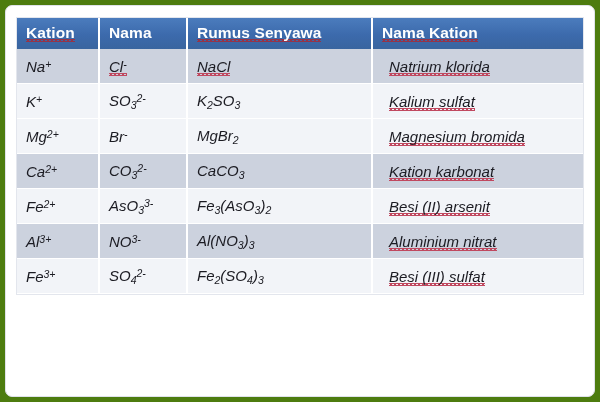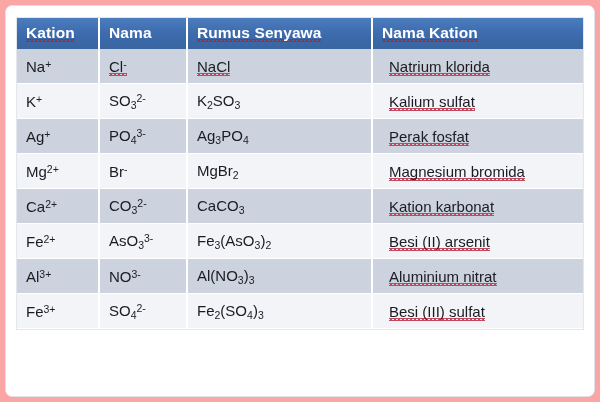--- a/index.html
+++ b/index.html
@@ -13,21 +13,21 @@
     font-family: "Liberation Sans", sans-serif;
     overflow: hidden;
   }
 
   
   #doc-frame {
     position: absolute;
     left: 0; top: 0;
     width: 600px;
     height: 402px;
-    background: #fca5a5;
+    background: #4d7c0f;
     box-sizing: border-box;
     padding: 10px 10px 14px 10px;
   }
   #frame-border {
     position: absolute;
     left: 5px; top: 5px;
     width: 590px;
     height: 392px;
     border: 1px solid #dfe2ea;
     border-radius: 7px;
@@ -66,20 +66,21 @@
 
   #chem-table tbody td {
     font-size: 15px;
     color: #1b1b22;
     padding: 6px 8px 6px 9px;
     border-right: 2px solid #ffffff;
     border-bottom: 1px solid #ffffff;
     white-space: nowrap;
     vertical-align: middle;
     height: 22px;
+    font-style: italic;
   }
   #chem-table tbody td:last-child { border-right: none; padding-left: 16px; }
 
   #chem-table tbody tr.odd  td { background: #ccd2de; }
   #chem-table tbody tr.even td { background: #f2f4f8; }
 
   
   .sub { font-size: 0.70em; vertical-align: -0.26em; }
   .sup { font-size: 0.70em; vertical-align: 0.42em; }
 
@@ -126,26 +127,20 @@
           <td><span class="sq">Cl<span class="sup">-</span></span></td>
           <td><span class="sq">NaCl</span></td>
           <td><span class="sq">Natrium klorida</span></td>
         </tr>
         <tr class="even">
           <td><span>K<span class="sup">+</span></span></td>
           <td><span>SO<span class="sub">3</span><span class="sup">2-</span></span></td>
           <td><span>K<span class="sub">2</span>SO<span class="sub">3</span></span></td>
           <td><span class="sq">Kalium sulfat</span></td>
         </tr>
-        <tr class="odd">
-          <td><span>Ag<span class="sup">+</span></span></td>
-          <td><span>PO<span class="sub">4</span><span class="sup">3-</span></span></td>
-          <td><span>Ag<span class="sub">3</span>PO<span class="sub">4</span></span></td>
-          <td><span class="sq">Perak fosfat</span></td>
-        </tr>
         <tr class="even">
           <td><span>Mg<span class="sup">2+</span></span></td>
           <td><span>Br<span class="sup">-</span></span></td>
           <td><span>MgBr<span class="sub">2</span></span></td>
           <td><span class="sq">Magnesium bromida</span></td>
         </tr>
         <tr class="odd">
           <td><span>Ca<span class="sup">2+</span></span></td>
           <td><span>CO<span class="sub">3</span><span class="sup">2-</span></span></td>
           <td><span>CaCO<span class="sub">3</span></span></td>

